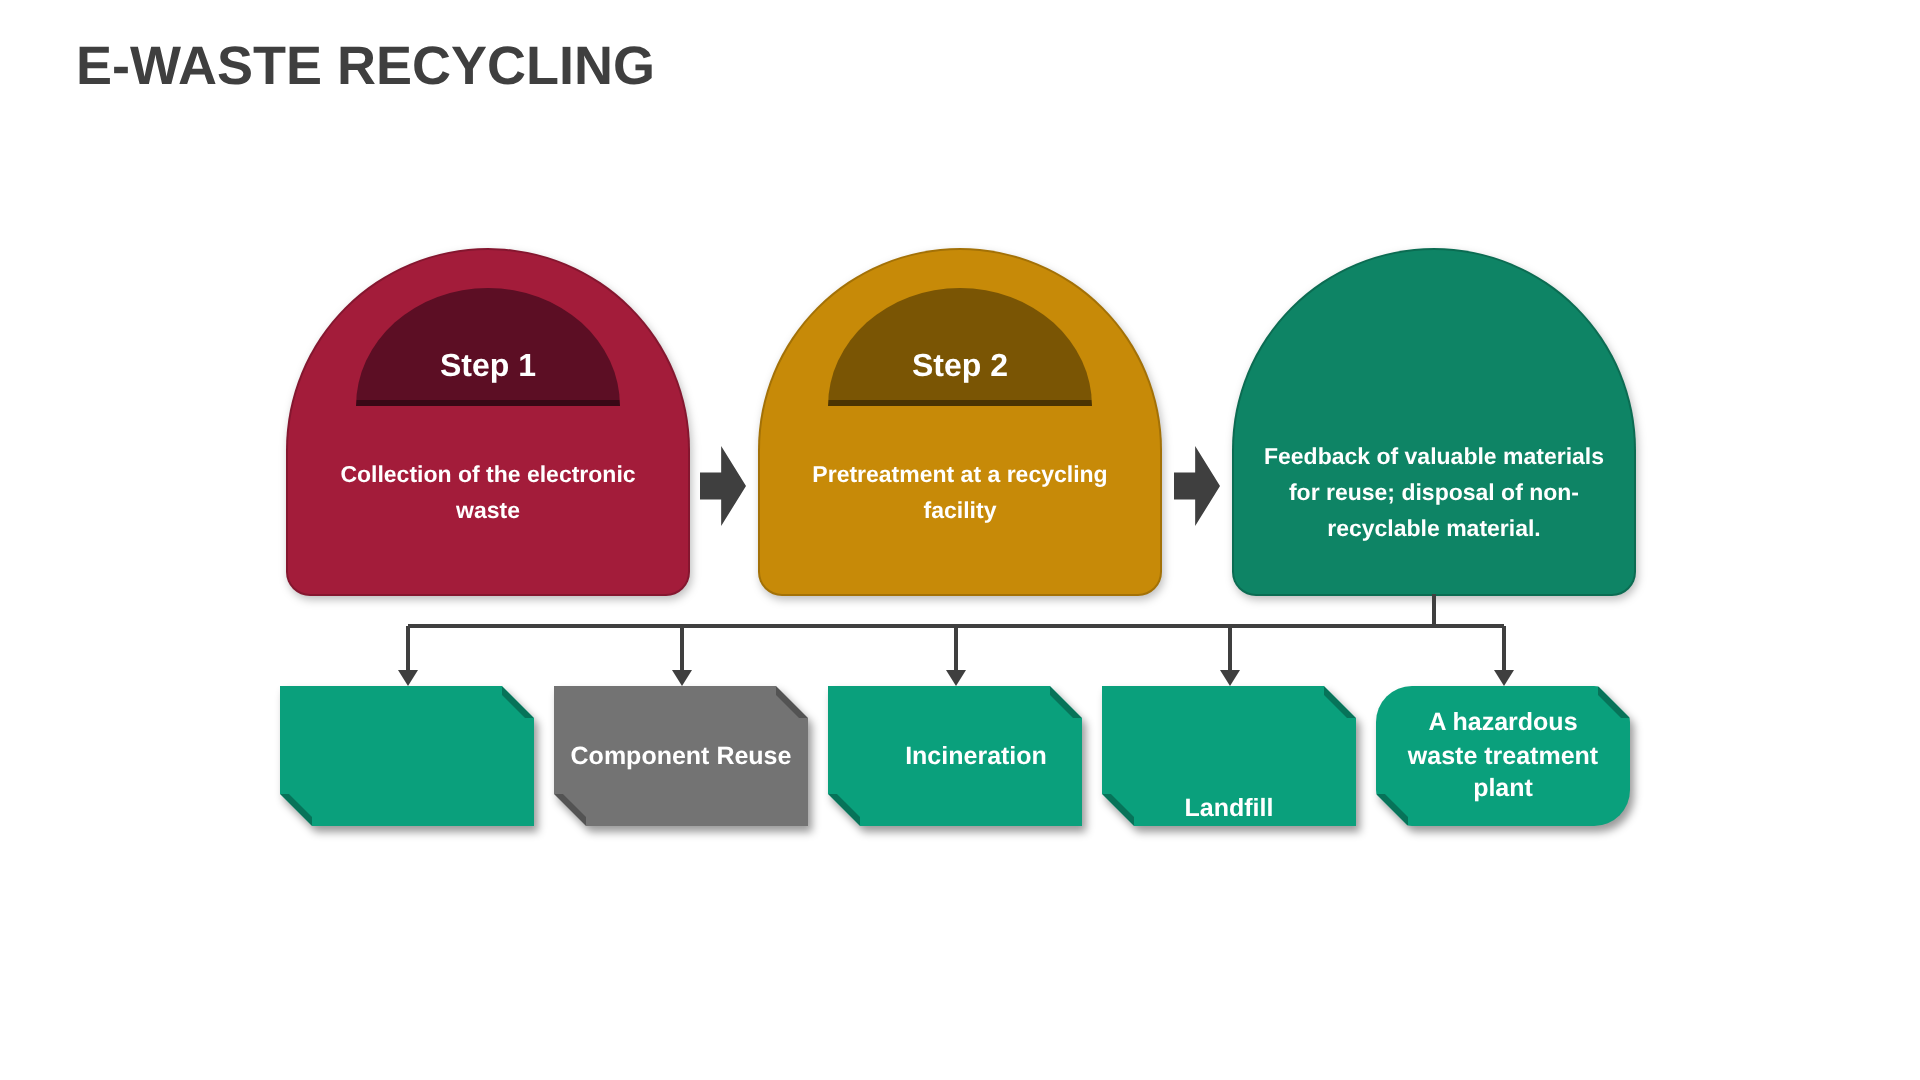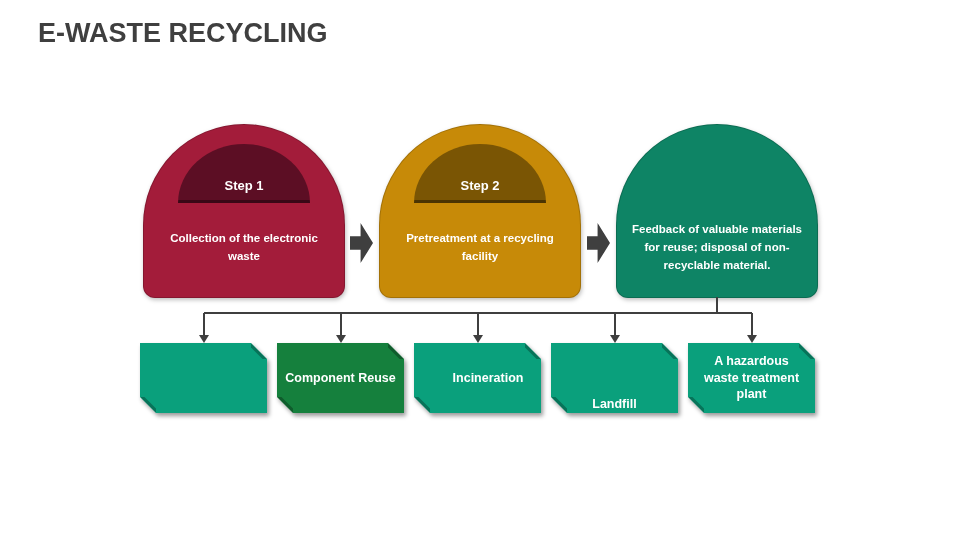--- a/index.html
+++ b/index.html
@@ -24,21 +24,21 @@
   .arch-2 { left: 379px; text-decoration: underline; }
   .arch-3 { left: 616px; }
 
   .dome {
     position: absolute; left: 34px; top: 19px; width: 132px; height: 59px;
     border-radius: 66px 66px 0 0 / 59px 59px 0 0;
     border-bottom: 3px solid rgba(0,0,0,0.38);
     display: flex; align-items: flex-end; justify-content: center;
     padding-bottom: 7px;
   }
-  .step-label { color: #ffffff; font-size: 13px; font-weight: 700; }
+  .step-label { color: #ffffff; font-size: 16px; font-weight: 700; }
 
   .arch-desc {
     position: absolute; left: 0; top: 84px; width: 100%; height: 78px;
     display: flex; align-items: center; justify-content: center; text-align: center;
     padding: 0 12px; color: #ffffff; font-size: 11.5px; font-weight: 700;
     line-height: 1.55;
   }
 
   
   .block-arrow {
@@ -121,41 +121,41 @@
     <path class="head" d="M747 335 L757 335 L752 343 Z"></path>
   </svg>
 
   <div class="outbox-wrap ob-1">
     <div class="outbox" style="background-color: rgb(10, 160, 124);">
       <i class="fold-tr"></i>
       <i class="fold-bl"></i>
     </div>
   </div>
   <div class="outbox-wrap ob-2">
-    <div class="outbox" style="background-color: #15803d;">
+    <div class="outbox" style="background-color: #737373;">
       <span>Component Reuse</span>
       <i class="fold-tr"></i>
       <i class="fold-bl"></i>
     </div>
   </div>
   <div class="outbox-wrap ob-3">
     <div class="outbox" style="background-color: rgb(10, 160, 124); padding-left: 29px;">
       <span>Incineration</span>
       <i class="fold-tr"></i>
       <i class="fold-bl"></i>
     </div>
   </div>
   <div class="outbox-wrap ob-4">
     <div class="outbox" style="background-color: rgb(10, 160, 124); align-items: flex-end;">
       <span>Landfill</span>
       <i class="fold-tr"></i>
       <i class="fold-bl"></i>
     </div>
   </div>
   <div class="outbox-wrap ob-5">
-    <div class="outbox" style="background-color: rgb(10, 160, 124);">
+    <div class="outbox" style="background-color: rgb(10, 160, 124); border-radius: 18px;">
       <span>A hazardous waste treatment plant</span>
       <i class="fold-tr"></i>
       <i class="fold-bl"></i>
     </div>
   </div>
 
 </div>
 
 </body></html>

